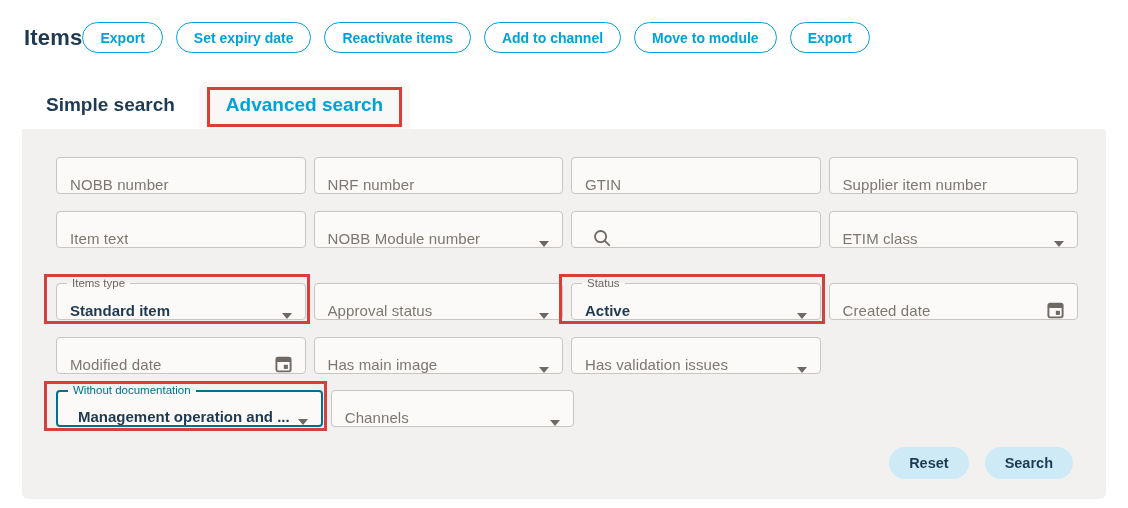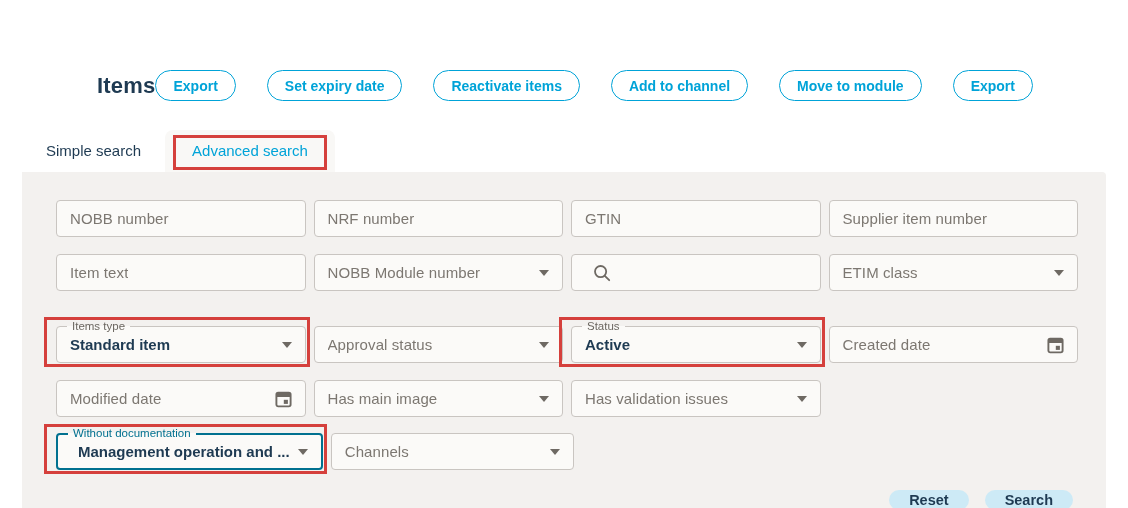--- a/index.html
+++ b/index.html
@@ -1,46 +1,46 @@
 <!DOCTYPE html>
 <html><head>
 <meta charset="utf-8">
 <style>
   * { box-sizing: border-box; margin: 0; padding: 0; }
   html, body { width: 1128px; height: 508px; background: #ffffff; overflow: hidden; }
   body { font-family: "Liberation Sans", "DejaVu Sans", sans-serif; color: #1e3a52; }
 
   
-  .header { display: flex; justify-content: center; align-items: center; padding: 22px 22px 0 24px; margin-top: 48px; }
+  .header { display: flex; justify-content: flex-start; align-items: center; padding: 22px 22px 0 24px; }
   .page-title { font-size: 22px; font-weight: 700; letter-spacing: 0.2px; color: #1e3a52; }
-  .toolbar { display: flex; gap: 31px; }
+  .toolbar { display: flex; gap: 13px; }
   .pill-btn {
     height: 31px; padding: 0 17px; border-radius: 16px;
     border: 1.5px solid #00a3d8; background: #ffffff; color: #00a3d8;
     font-size: 14px; font-weight: 600; font-family: inherit; cursor: pointer; white-space: nowrap;
   }
 
   
   .tabs { display: flex; margin: 29px 0 0 22px; align-items: flex-end; }
-  .tab { position: relative; padding: 12px 24px 13px 24px; font-size: 15px; font-weight: 400; cursor: pointer; color: #1e3a52; }
+  .tab { position: relative; padding: 12px 24px 13px 24px; font-size: 19px; font-weight: 700; cursor: pointer; color: #1e3a52; }
   .tab.active { color: #00a3d8; background: #f9f8f6; border-radius: 8px 8px 0 0; padding: 12px 27px 13px 27px; }
   .tab .red-box { position: absolute; inset: 5px 8px 2px 8px; border: 3px solid #d5403c; pointer-events: none; }
 
   
   .panel { margin: 0 22px; height: 370px; background: #f3f1ef; border-radius: 0 4px 6px 6px; padding: 28px 28px 0 34px; }
   .frow { display: grid; grid-template-columns: repeat(4, 1fr); gap: 8px; }
   .frow.m-sm { margin-bottom: 17px; }
   .frow.m-lg { margin-bottom: 35px; }
   .frow.m-md { margin-bottom: 16px; }
 
   .cell { position: relative; }
   .field {
     position: relative; height: 37px; width: 100%;
     border: 1px solid #c9c5c1; border-radius: 4px; background: #fbfaf8;
-    display: flex; align-items: center; justify-content: space-between;
+    display: flex; align-items: flex-end; justify-content: space-between;
     padding: 0 13px 0 13px; cursor: pointer;
   }
   .field.focused { border: 2px solid #00708f; padding-left: 20px; }
   .placeholder { font-size: 15px; color: #7c7771; letter-spacing: 0.1px; overflow: hidden; white-space: nowrap; }
   .value { font-size: 15px; font-weight: 700; color: #1e3a52; overflow: hidden; white-space: nowrap; }
   .float-label {
     position: absolute; top: -8px; left: 10px; padding: 0 5px;
     font-size: 11.5px; color: #6b6660; line-height: 15px; white-space: nowrap;
     background: linear-gradient(180deg, #f3f1ef 50%, #fbfaf8 50%);
   }
@@ -54,21 +54,21 @@
   .ficon { flex: 0 0 auto; margin-left: 8px; display: flex; align-items: center; }
 
   .red-overlay {
     position: absolute; left: -12px; right: -4px; top: -9px; bottom: -4px;
     border: 3px solid #d5403c; pointer-events: none; z-index: 3;
   }
 
   
   .panel-actions { display: flex; justify-content: flex-end; gap: 16px; margin-top: 20px; padding-right: 5px; }
   .soft-btn {
-    height: 20px; padding: 0 20px; border-radius: 16px; border: none;
+    height: 32px; padding: 0 20px; border-radius: 16px; border: none;
     background: #cdeaf6; color: #1e3a52; font-size: 14.5px; font-weight: 600;
     font-family: inherit; cursor: pointer;
   }
 </style>
 </head>
 <body>
 
 <div class="header">
   <div class="page-title">Items</div>
   <div class="toolbar">

